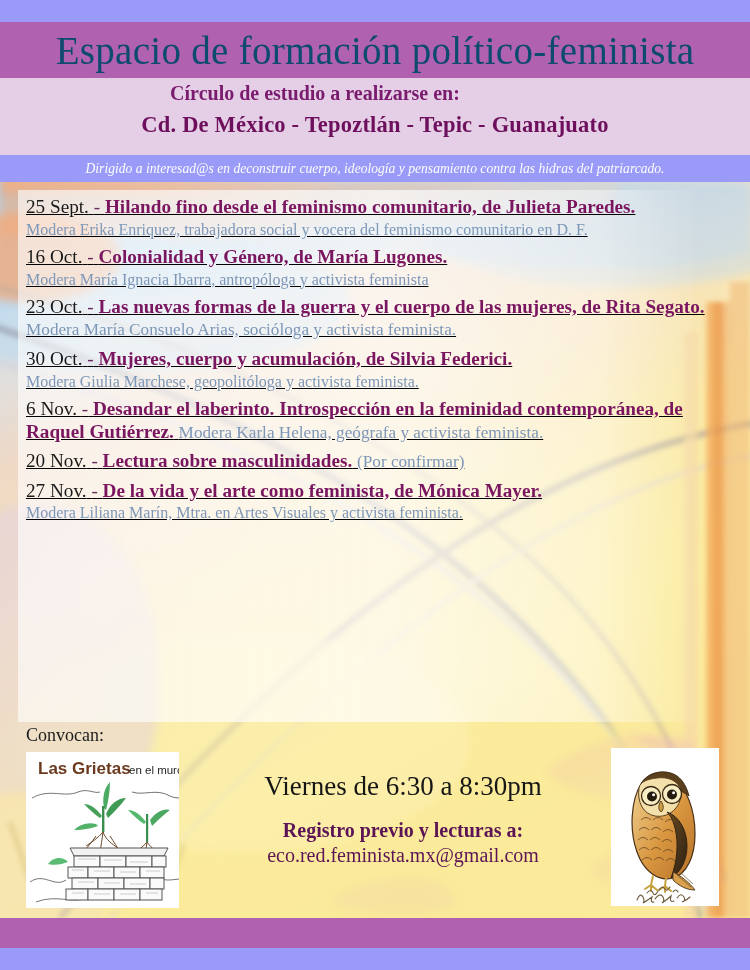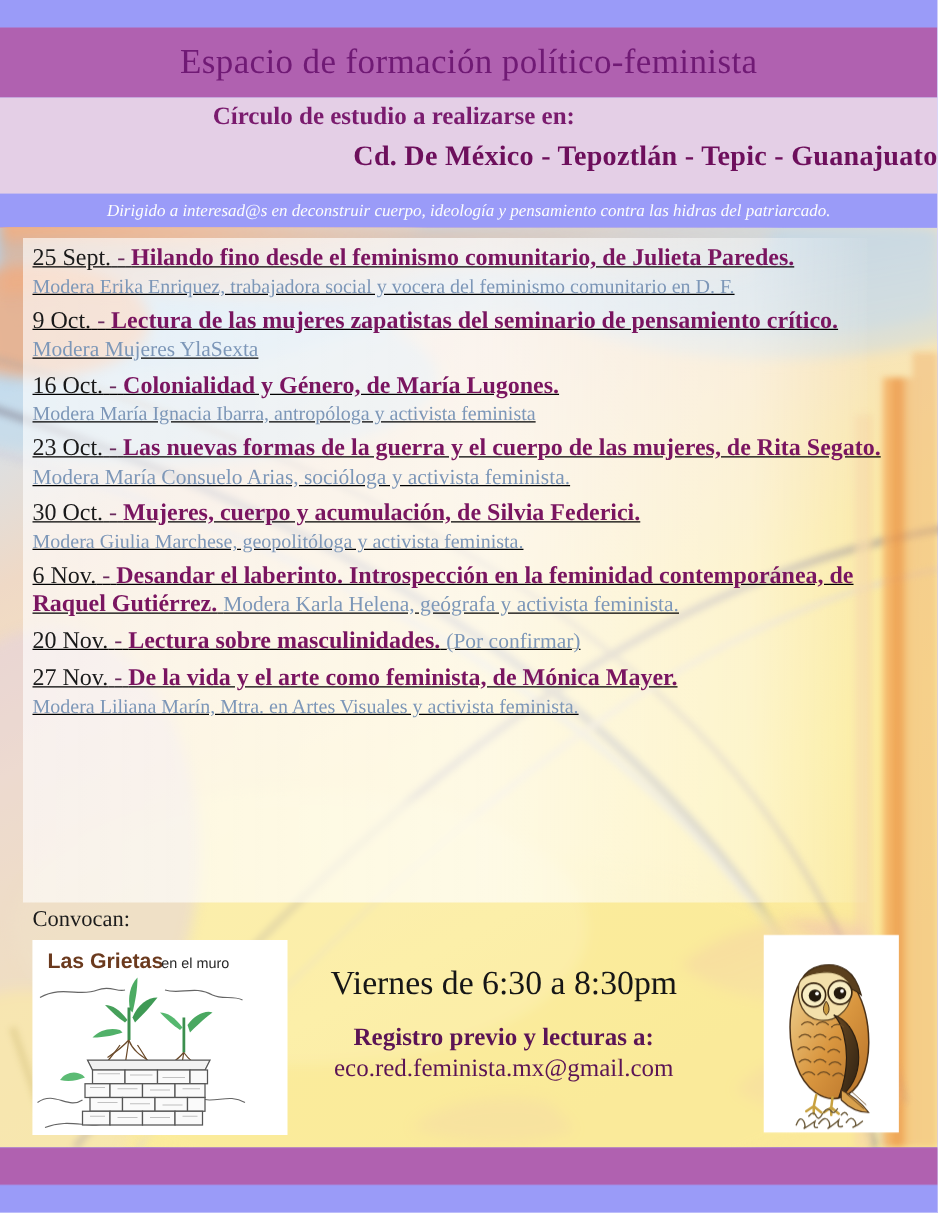--- a/index.html
+++ b/index.html
@@ -34,36 +34,36 @@
     background: #e4cfe6;
   }
   .band-tagline {
     position: absolute; left: 0; top: 155px; width: 750px; height: 27px;
     background: #9a9bf8;
   }
 
   .main-title {
     position: absolute; left: 0; top: 22px; width: 750px; height: 56px;
     display: flex; align-items: center; justify-content: center;
-    color: #701a75;
-    font-size: 28px;
+    color: #0c4a6e;
+    font-size: 39px;
     letter-spacing: 0.3px;
     white-space: nowrap;
   }
 
   .sub-line1 {
     position: absolute; left: 0; top: 82px; width: 630px;
     text-align: center;
     color: #7a1b6e;
     font-size: 20px;
     font-weight: bold;
   }
   .sub-line2 {
     position: absolute; left: 0; top: 112px; width: 750px;
-    text-align: right;
+    text-align: center;
     color: #6d0f5c;
     font-size: 22.5px;
     font-weight: bold;
     letter-spacing: 0.2px;
   }
   .tagline {
     position: absolute; left: 0; top: 155px; width: 750px; height: 27px;
     display: flex; align-items: center; justify-content: center;
     color: #fdfdfd;
     font-size: 13.6px;
@@ -139,21 +139,21 @@
   .convocan {
     position: absolute;
     left: 26px; top: 725px;
     font-size: 18px;
     color: #1c1c1c;
   }
 
   .logo-grietas {
     position: absolute;
     left: 26px; top: 752px;
-    width: 204px; height: 156px;
+    width: 153px; height: 156px;
     background: #ffffff;
     overflow: hidden;
     text-align: center;
   }
   .logo-grietas svg { display:block; width: 174px; height: 156px; }
 
   .logo-owl {
     position: absolute;
     left: 611px; top: 748px;
     width: 108px; height: 158px;
@@ -299,23 +299,20 @@
   <div class="sub-line1">Círculo de estudio a realizarse en:</div>
   <div class="sub-line2">Cd. De México - Tepoztlán - Tepic - Guanajuato</div>
   <div class="tagline">Dirigido a interesad@s en deconstruir cuerpo, ideología y pensamiento contra las hidras del patriarcado.</div>
 
   <div class="program" id="program-list">
       <div class="event">
         <div class="event-line"><span class="ev-date">25 Sept.</span> <span class="ev-dash">-</span> <span class="ev-title">Hilando fino desde el feminismo comunitario, de Julieta Paredes.</span></div>
         <span class="ev-mod">Modera Erika Enriquez, trabajadora social y vocera del feminismo comunitario en D. F.</span>
       </div>
       <div class="event">
-        <div class="event-line"><span class="ev-date">9 Oct.</span> <span class="ev-dash">-</span> <span class="ev-title">Lectura de las mujeres zapatistas del seminario de pensamiento crítico.</span> <span class="ev-inline-mod">Modera Mujeres YlaSexta</span></div>
-      </div>
-      <div class="event">
         <div class="event-line"><span class="ev-date">16 Oct.</span> <span class="ev-dash">-</span> <span class="ev-title">Colonialidad y Género, de María Lugones.</span></div>
         <span class="ev-mod">Modera María Ignacia Ibarra, antropóloga y activista feminista</span>
       </div>
       <div class="event">
         <div class="event-line"><span class="ev-date">23 Oct.</span> <span class="ev-dash">-</span> <span class="ev-title">Las nuevas formas de la guerra y el cuerpo de las mujeres, de Rita Segato.</span> <span class="ev-inline-mod">Modera María Consuelo Arias, socióloga y activista feminista.</span></div>
       </div>
       <div class="event">
         <div class="event-line"><span class="ev-date">30 Oct.</span> <span class="ev-dash">-</span> <span class="ev-title">Mujeres, cuerpo y acumulación, de Silvia Federici.</span></div>
         <span class="ev-mod">Modera Giulia Marchese, geopolitóloga y activista feminista.</span>
       </div>

